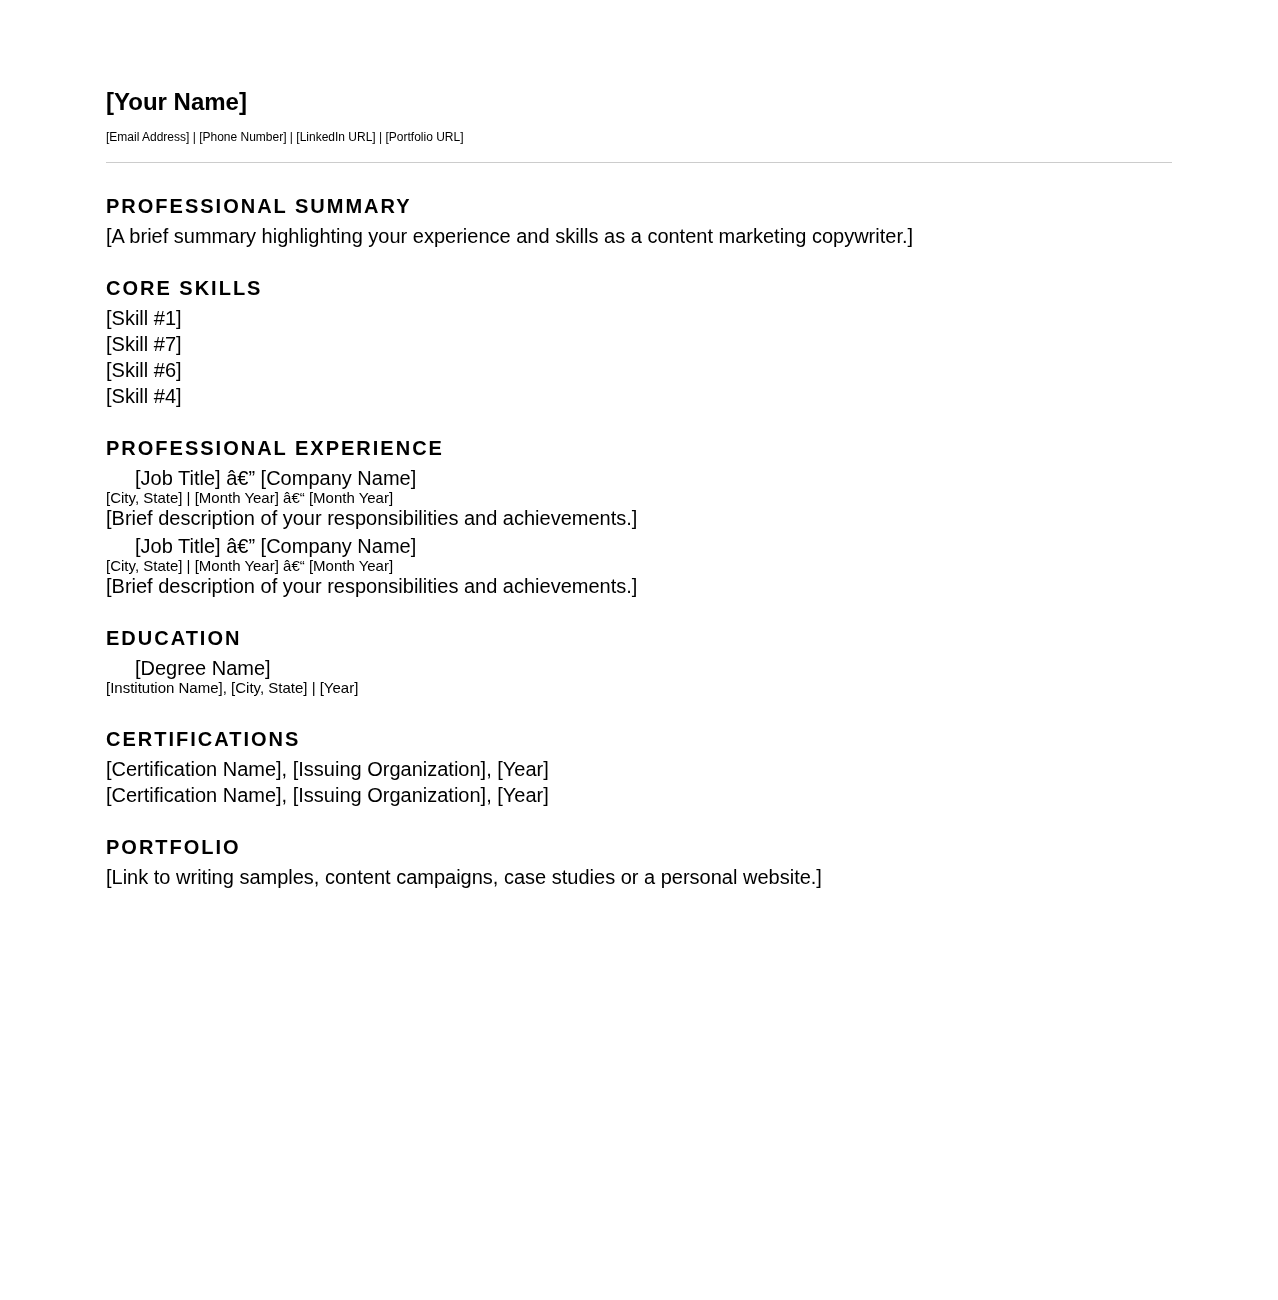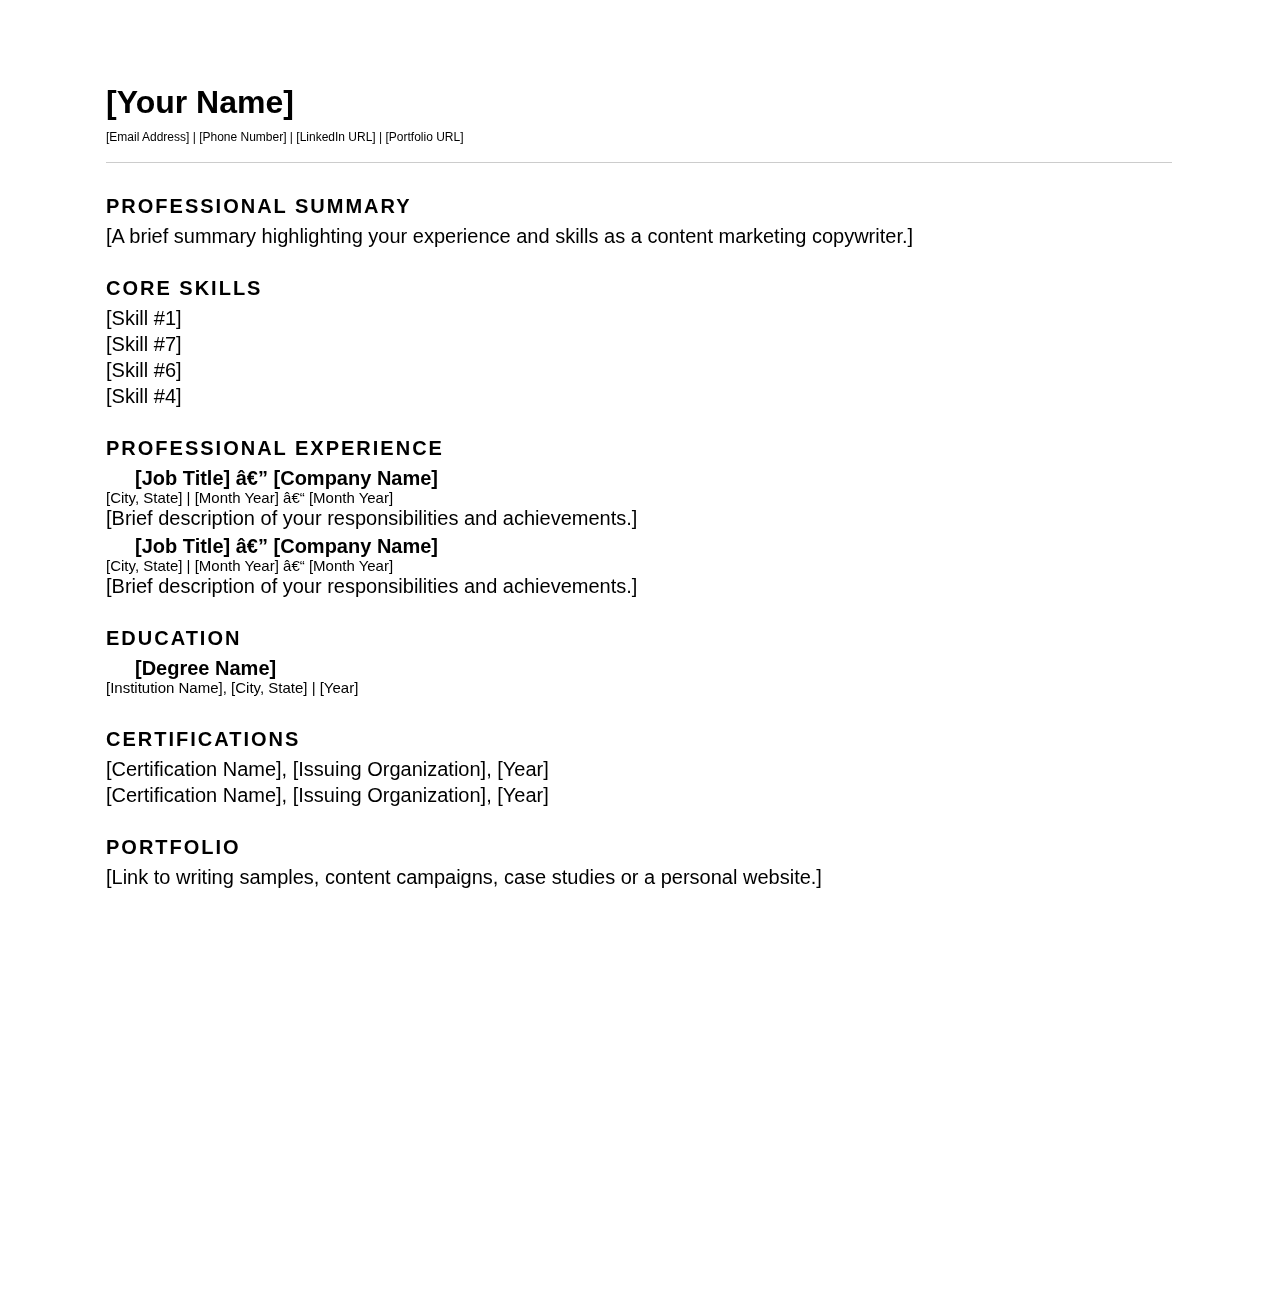--- a/index.html
+++ b/index.html
@@ -10,21 +10,21 @@
     }
     .page {
       position: absolute;
       left: 106px;
       top: 0;
       width: 1066px;
     }
     .name {
       position: absolute;
       top: 82px; left: 0;
-      font-size: 32px; font-weight: bold;
+      font-size: 24px; font-weight: bold;
       line-height: 40px; margin: 0;
     }
     .contact {
       position: absolute;
       top: 127px; left: 0;
       font-size: 12px; line-height: 20px;
       white-space: nowrap;
     }
     .divider {
       position: absolute;
@@ -36,21 +36,21 @@
       position: absolute; left: 0;
       font-size: 20px; font-weight: bold;
       letter-spacing: 2px; line-height: 20px;
       margin: 0; white-space: nowrap;
     }
     .t {
       position: absolute; left: 0;
       font-size: 20px; line-height: 20px;
       white-space: nowrap;
     }
-    .b { font-weight: bold; padding-left: 29px; }
+    .b { font-weight: normal; padding-left: 29px; }
     .s { font-size: 15px; }
   </style>
 </head>
 <body>
 
 <div class="page">
   <h1 class="name">[Your Name]</h1>
   <div class="contact">[Email Address] | [Phone Number] | [LinkedIn URL] | [Portfolio URL]</div>
   <div class="divider"></div>
 

